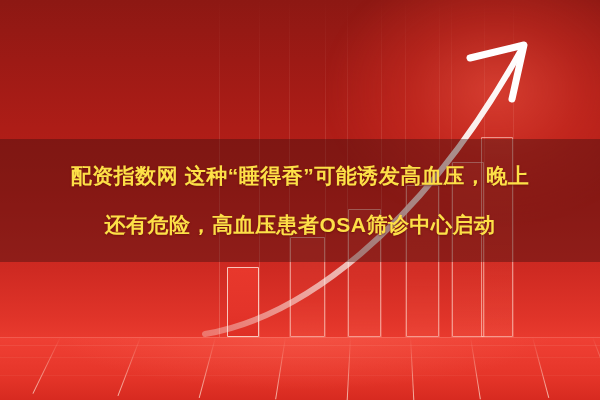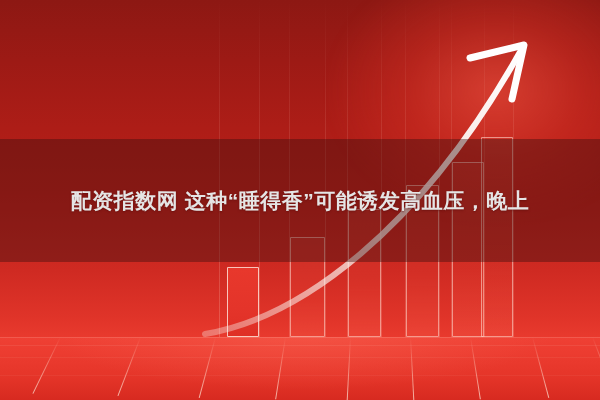--- a/index.html
+++ b/index.html
@@ -74,21 +74,21 @@
   .arrow{position:absolute;left:0;top:0;width:600px;height:400px;pointer-events:none;}
 
   
   .band{
     position:absolute;left:0;top:139px;width:600px;height:123px;
     background:rgba(60,14,14,.42);
   }
   .headline{
     position:absolute;left:0;top:139px;width:600px;height:123px;
     display:flex;flex-direction:column;align-items:center;justify-content:center;
-    color:#e5e5e5;
+    color:#fde047;
     font-weight:bold;
     font-size:21px;
     line-height:38px;
     letter-spacing:.5px;
     text-align:center;
     text-shadow:0 1px 2px rgba(90,10,10,.55);
     box-sizing:border-box;
     gap:11px;
   }
   .headline .l1{white-space:nowrap;}
@@ -152,15 +152,16 @@
         <stop offset="100%" stop-color="#ffffff" stop-opacity="1"></stop>
       </linearGradient>
     </defs>
     <path d="M205 334 C 300 318, 420 230, 520 52" fill="none" stroke="url(#agrad)" stroke-width="6" stroke-linecap="round"></path>
     <path d="M470 58 L 524 45 L 512 99" fill="none" stroke="#ffffff" stroke-width="7" stroke-linecap="round" stroke-linejoin="round"></path>
   </svg>
 
   <div class="band"></div>
   <div class="headline">
     <div class="l1">配资指数网 这种“睡得香”可能诱发高血压，晚上</div>
+    <div class="l2">还有危险，高血压患者OSA筛诊中心启动</div>
   </div>
 
 </div>
 
 </body></html>

